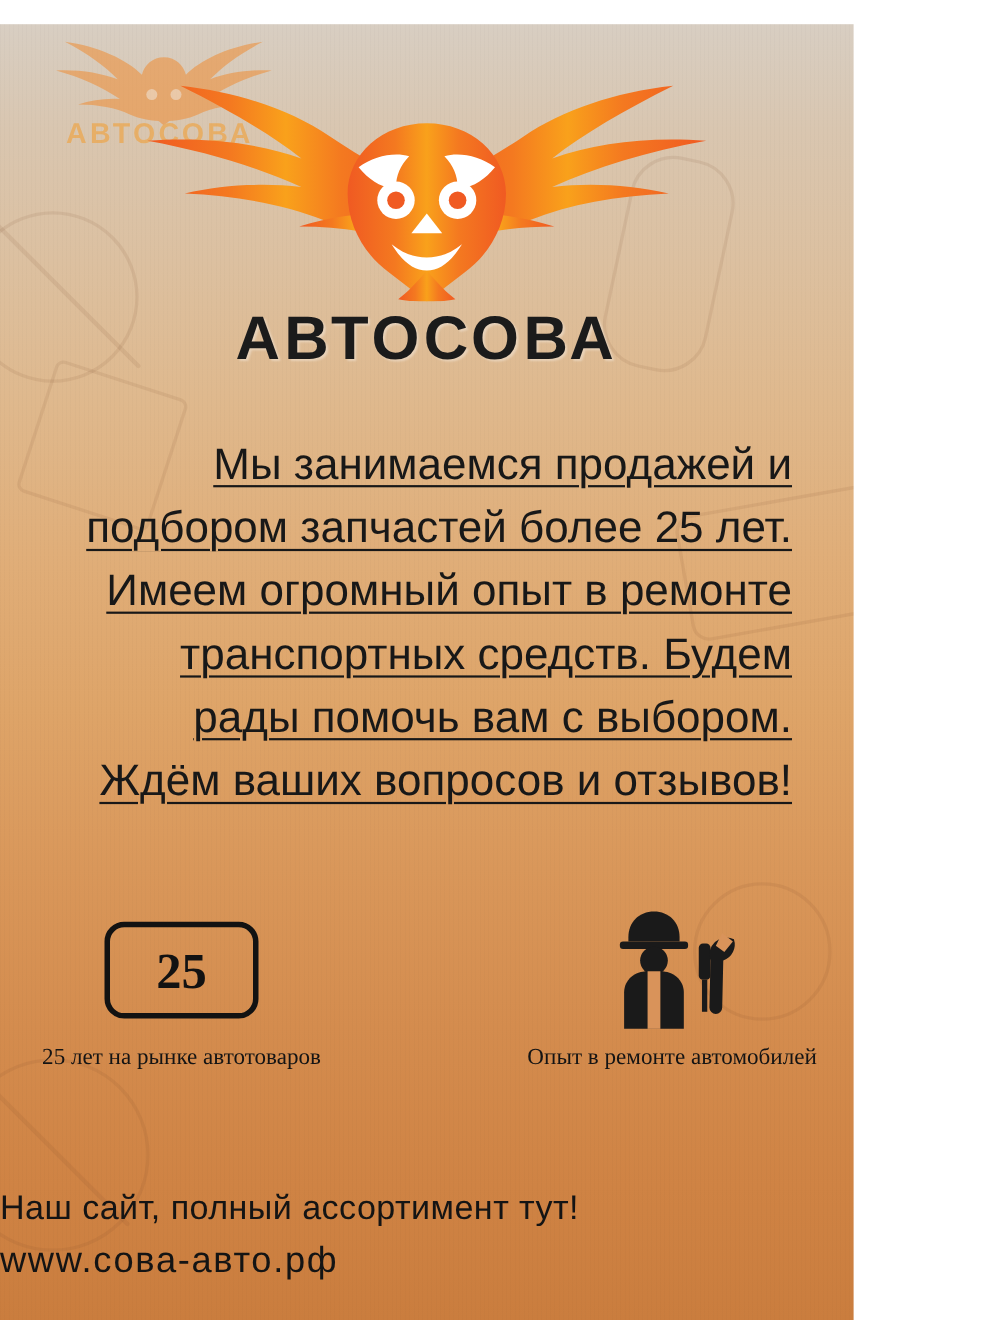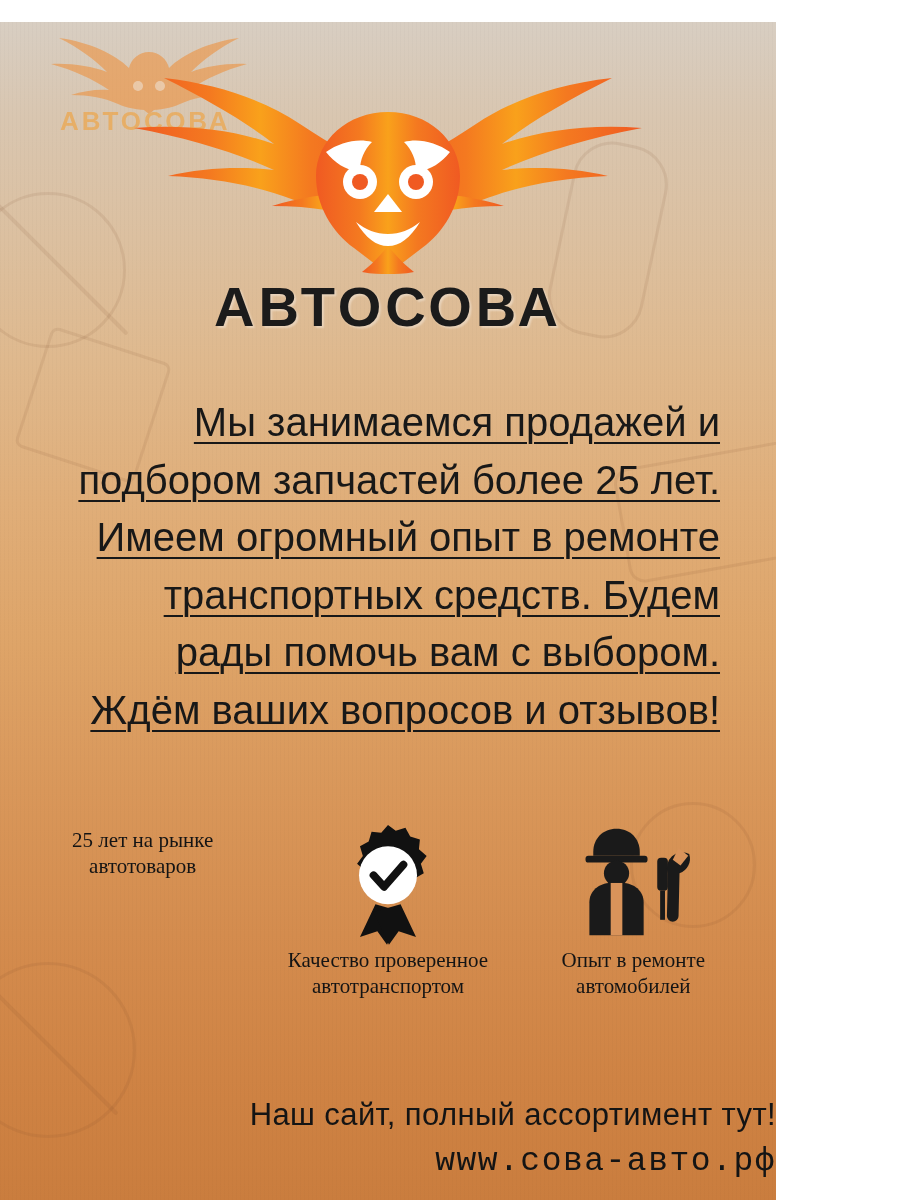--- a/index.html
+++ b/index.html
@@ -167,34 +167,34 @@
     font-size: 46px;
     font-weight: 700;
     color: #121212;
     font-family: "Liberation Serif", serif;
   }
 
   .footer {
     position: absolute;
     left: 0;
     right: 0;
-    bottom: 42px;
-    text-align: right;
+    bottom: 58px;
+    text-align: left;
     color: #141414;
   }
   .footer .f1 {
     font-size: 31px;
     letter-spacing: .4px;
     font-family: "Liberation Sans", sans-serif;
   }
   .footer .f2 {
     margin-top: 10px;
     font-size: 33px;
     letter-spacing: 1.5px;
-    font-family: Liberation Mono, monospace;
+    font-family: Liberation Sans, sans-serif;
   }
 </style>
 </head>
 <body>
 
 <div class="poster">
 
   <div class="texture"></div>
 
   <div class="ghost g1"></div>
@@ -262,37 +262,26 @@
     </svg>
   </div>
 
   <div class="brand">АВТОСОВА</div>
 
   <div class="lead">Мы занимаемся продажей и подбором запчастей более 25 лет. Имеем огромный опыт в ремонте транспортных средств. Будем рады помочь вам с выбором. Ждём ваших вопросов и отзывов!</div>
 
   <div class="features">
 
     <div class="feature">
+      <div class="f-icon">
+        <div class="badge-25">25</div>
+      </div>
       <div class="f-label">25 лет на рынке автотоваров</div>
     </div>
 
-    <div class="feature">
-      <div class="f-icon">
-        <svg viewBox="0 0 120 130" width="116" height="126" aria-hidden="true">
-          <g fill="#111111">
-            <path d="M47 88l-16 34 18-6 10 14 16-34-28-8z"></path>
-            <path d="M73 88l16 34-18-6-10 14-16-34 28-8z"></path>
-          </g>
-          <path fill="#111111" d="M60 6l8 6 10-3 5 9 10 3-1 10 8 7-6 8 3 10-9 5-3 10-10-1-7 8-8-6-10 3-5-9-10-3 1-10-8-7 6-8-3-10 9-5 3-10 10 1 7-8z"></path>
-          <circle cx="60" cy="58" r="30" fill="#ffffff"></circle>
-          <path d="M45 58l11 12 20-23" stroke="#111111" stroke-width="8" fill="none" stroke-linecap="round" stroke-linejoin="round"></path>
-        </svg>
-      </div>
-      <div class="f-label">Качество проверенное автотранспортом</div>
-    </div>
 
     <div class="feature">
       <div class="f-icon">
         <svg viewBox="0 0 150 130" width="150" height="126" aria-hidden="true">
           <g fill="#1a1a1a">
 
             <path d="M34 34c0-14 10-24 24-24s24 10 24 24v4H34v-4z"></path>
             <rect x="26" y="38" width="64" height="7" rx="3"></rect>
 
             <circle cx="58" cy="56" r="13"></circle>

